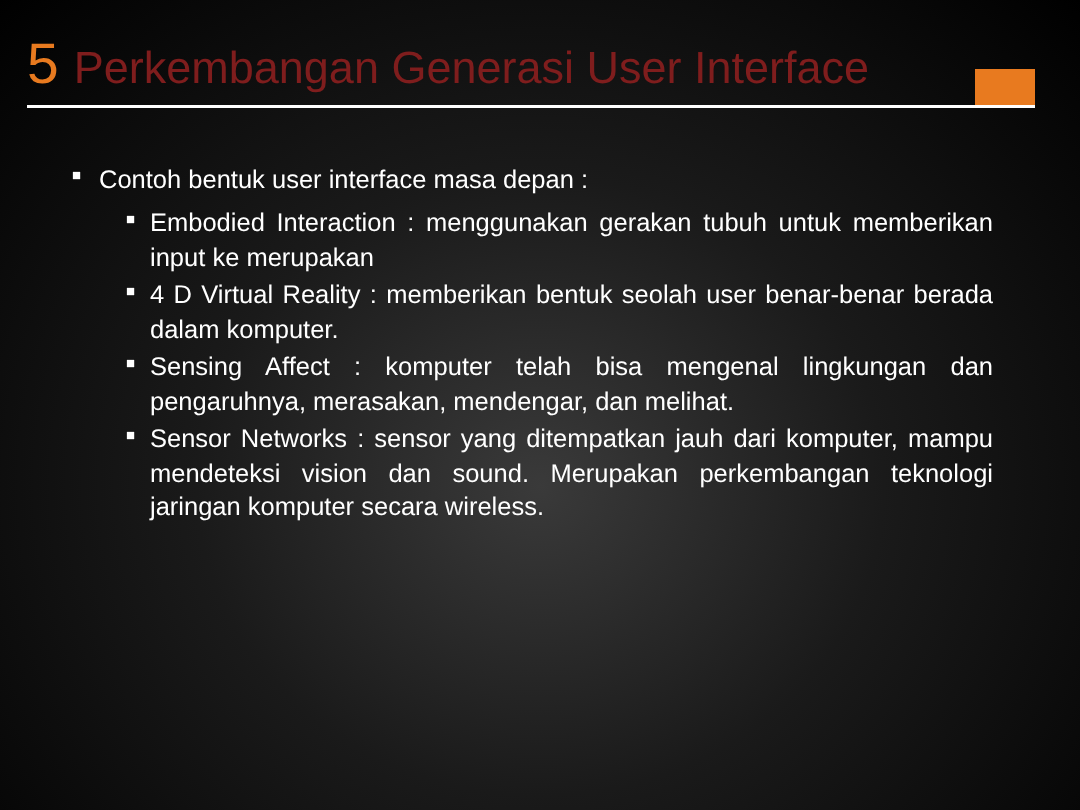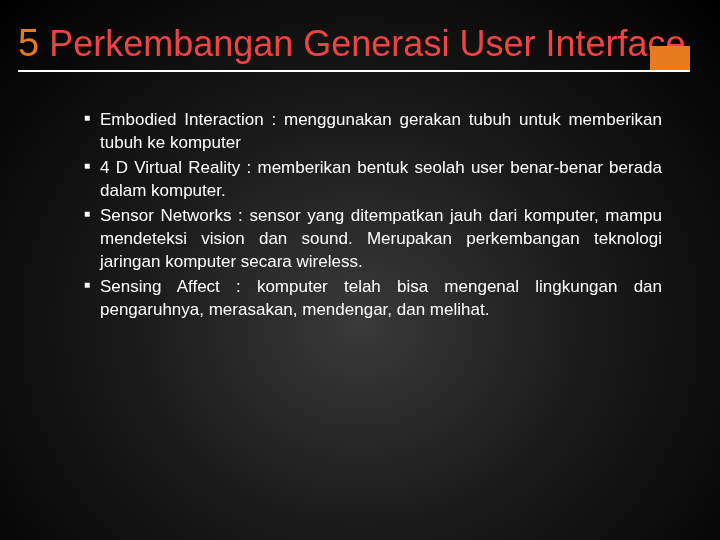--- a/index.html
+++ b/index.html
@@ -18,22 +18,22 @@
     padding: 22px 0 4px 18px;
     position: relative;
   }
   .title-number {
     color: #e87a1f;
     font-size: 38px;
     font-weight: 400;
     margin-right: 10px;
   }
   .title-text {
-    color: #ef4444;
-    font-size: 36px;
+    color: #7f1d1d;
+    font-size: 30px;
     font-weight: 400;
   }
   .title-underline {
     position: absolute;
     left: 18px;
     right: 30px;
     top: 70px;
     height: 2px;
     background: #ffffff;
   }
@@ -87,19 +87,20 @@
 <body>
 
 <div class="title-row">
   <span class="title-number">5</span>
   <span class="title-text">Perkembangan Generasi User Interface</span>
   <div class="accent-block"></div>
 </div>
 <div class="title-underline"></div>
 
 <div class="content">
+  <div class="main-item">Contoh bentuk user interface masa depan :</div>
   <div class="sub-list">
-    <div class="sub-item">Embodied Interaction : menggunakan gerakan tubuh untuk memberikan tubuh ke komputer</div>
+    <div class="sub-item">Embodied Interaction : menggunakan gerakan tubuh untuk memberikan input ke merupakan</div>
     <div class="sub-item">4 D Virtual Reality : memberikan bentuk seolah user benar-benar berada dalam komputer.</div>
+    <div class="sub-item">Sensing Affect : komputer telah bisa mengenal lingkungan dan pengaruhnya, merasakan, mendengar, dan melihat.</div>
     <div class="sub-item">Sensor Networks : sensor yang ditempatkan jauh dari komputer, mampu mendeteksi vision dan sound. Merupakan perkembangan teknologi jaringan komputer secara wireless.</div>
-    <div class="sub-item">Sensing Affect : komputer telah bisa mengenal lingkungan dan pengaruhnya, merasakan, mendengar, dan melihat.</div>
   </div>
 </div>
 
 </body></html>

